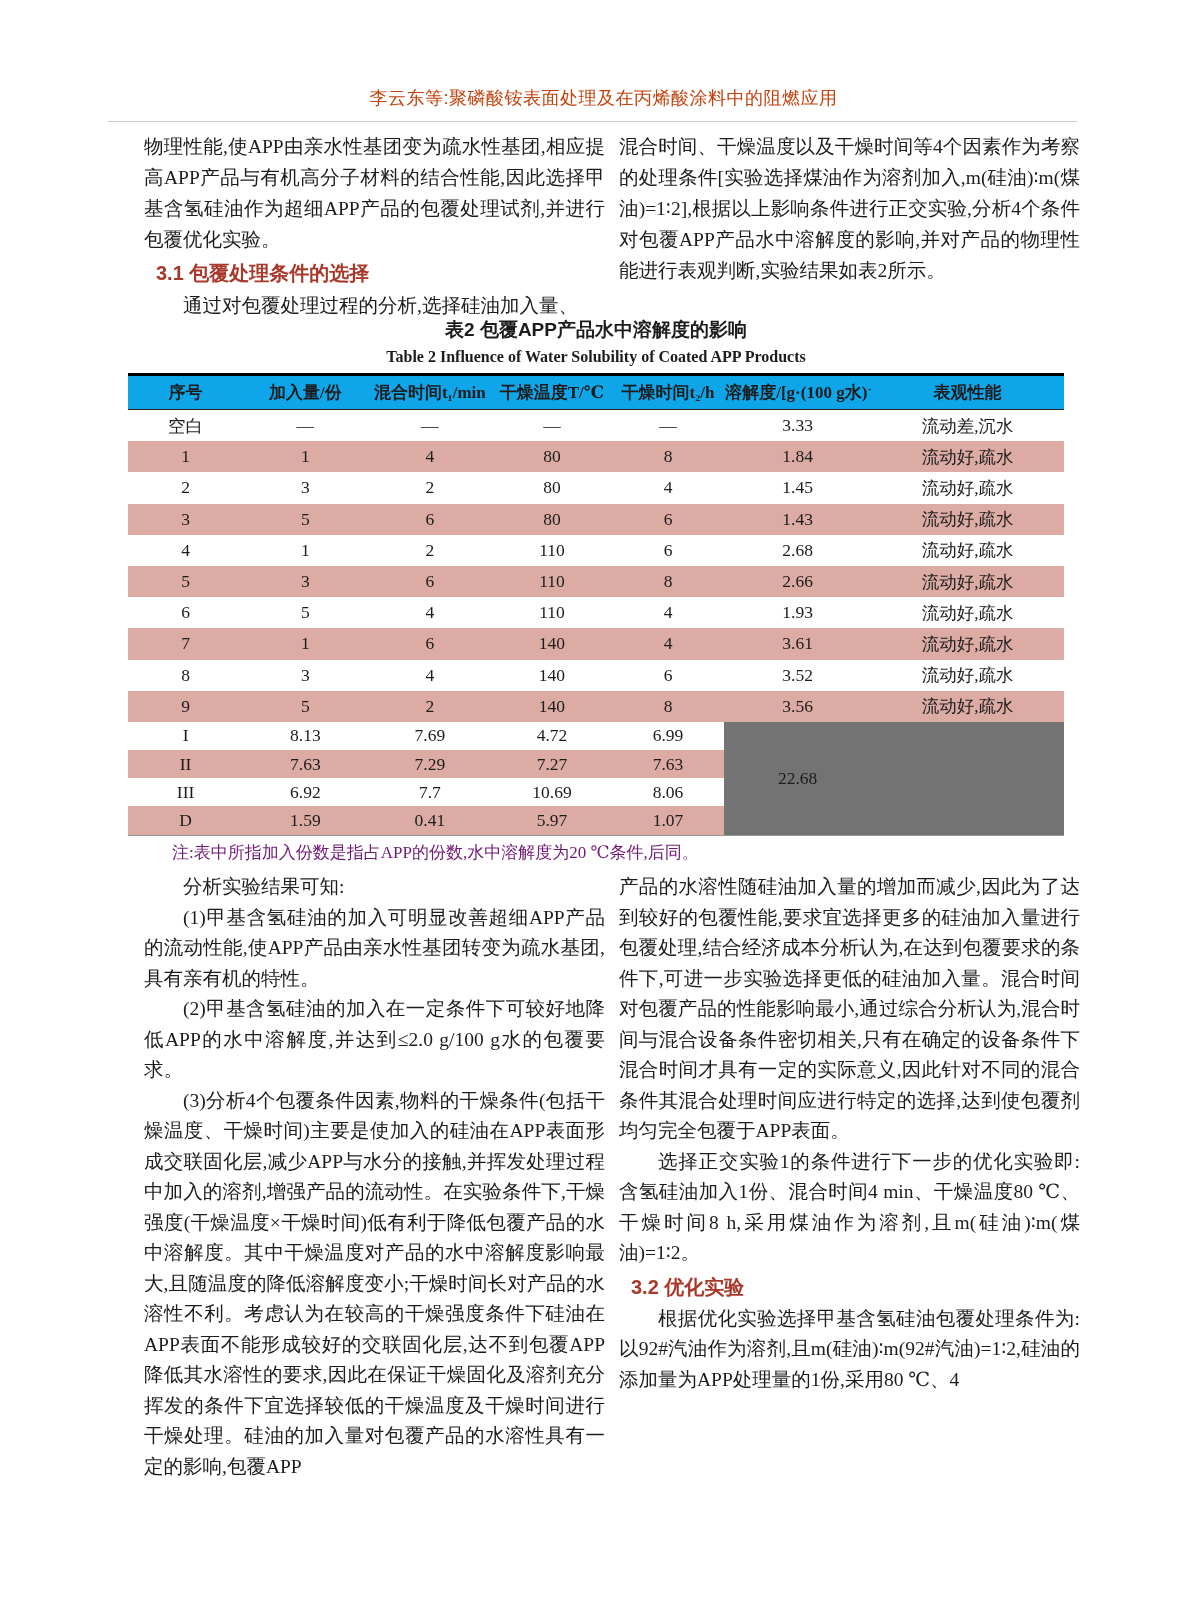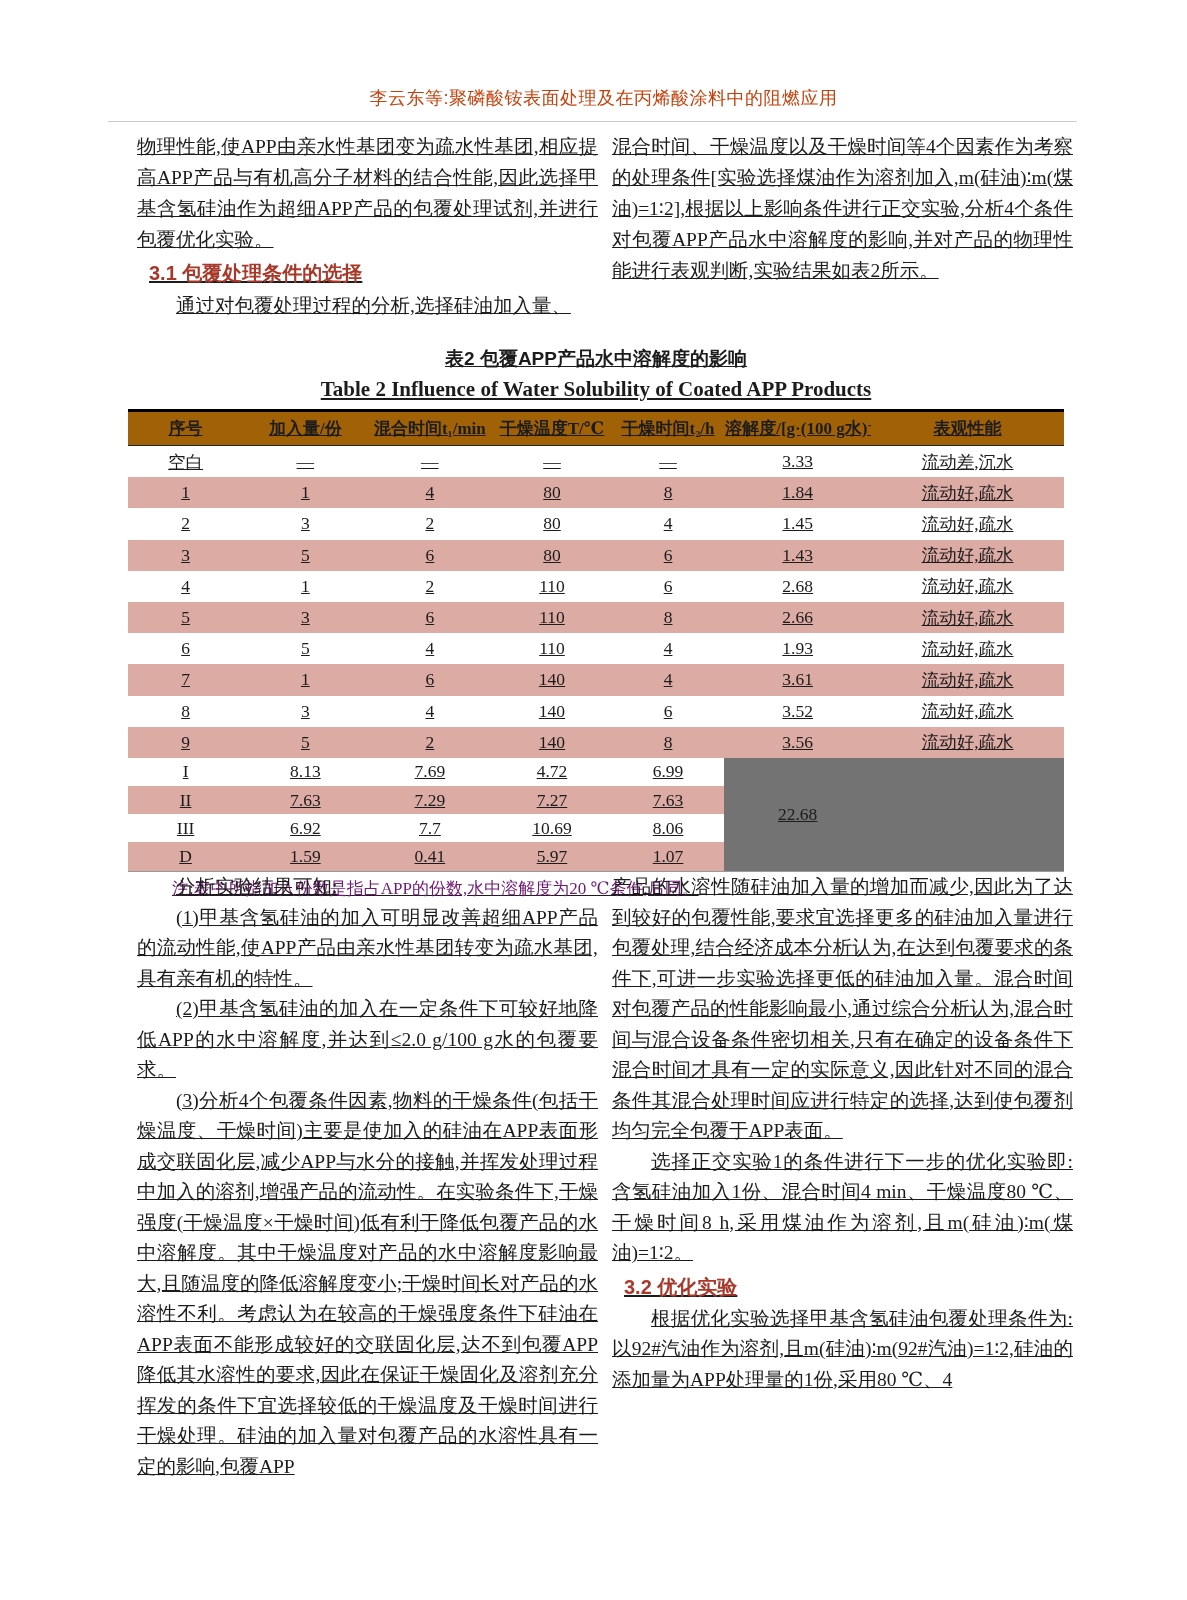--- a/index.html
+++ b/index.html
@@ -12,48 +12,48 @@
   
   .running-head {
     position:absolute; top:86px; left:120px; width:967px;
     text-align:center; font-size:18px; color:#c2410c;
     font-family:"Liberation Sans","DejaVu Sans",sans-serif;
     letter-spacing:0.5px;
   }
   .head-rule { position:absolute; top:121px; left:108px; width:969px; height:1px; background:#c9cdd0; }
 
   
-  .cols { position:absolute; left:137px; width:936px; display:flex; gap:14px;text-decoration:underline; }
+  .cols { position:absolute; left:144px; width:936px; display:flex; gap:14px; }
   .cols.top { top:131px; }
   .cols.bottom { top:872px; }
   .col { width:461px; font-size:19.5px; line-height:31px; text-align:justify; }
   .cols.bottom .col { line-height:30.5px; }
   .col p { margin:0; }
   .col p.indent { text-indent:2em; }
   .sec-heading {
     margin:3px 0 2px 12px; font-size:20px; font-weight:bold; color:#a8392a;
     font-family:"Liberation Sans","DejaVu Sans",sans-serif; line-height:30px;
     text-align:left;
   }
 
   
-  .table-block { position:absolute; top:346px; left:128px; width:936px;text-decoration:underline; }
+  .table-block { position:absolute; top:317px; left:128px; width:936px; }
   .tbl-title-cn {
     text-align:center; font-size:19px; font-weight:bold; margin:0 0 5px 0;
     font-family:"Liberation Sans","DejaVu Sans",sans-serif;
   }
   .tbl-title-en {
-    text-align:center; font-size:21px; font-weight:bold; margin:0 0 7px 0;
+    text-align:center; font-size:16px; font-weight:bold; margin:0 0 7px 0;
     font-family:"Liberation Serif","DejaVu Serif",serif;
   }
   table.solubility-table {
     width:100%; border-collapse:collapse; table-layout:fixed;
     border-top:3px solid #000; border-bottom:1.5px solid #999;
   }
-  table.solubility-table thead tr { background:#a16207; border-bottom:1.5px solid #222;border-radius:14px; }
+  table.solubility-table thead tr { background:#0ea5e9; border-bottom:1.5px solid #222;border-radius:14px; }
   table.solubility-table th {
     font-size:17px; font-weight:600; padding:5px 1px; text-align:center;
     white-space:nowrap; overflow:hidden;
   }
   table.solubility-table td {
     font-size:17.5px; padding:3.6px 2px; text-align:center;
   }
   table.solubility-table tr.shaded td { background:#dcaba4; }
   table.solubility-table td.merged { background:#737373; vertical-align:middle; }
   .tbl-note {

